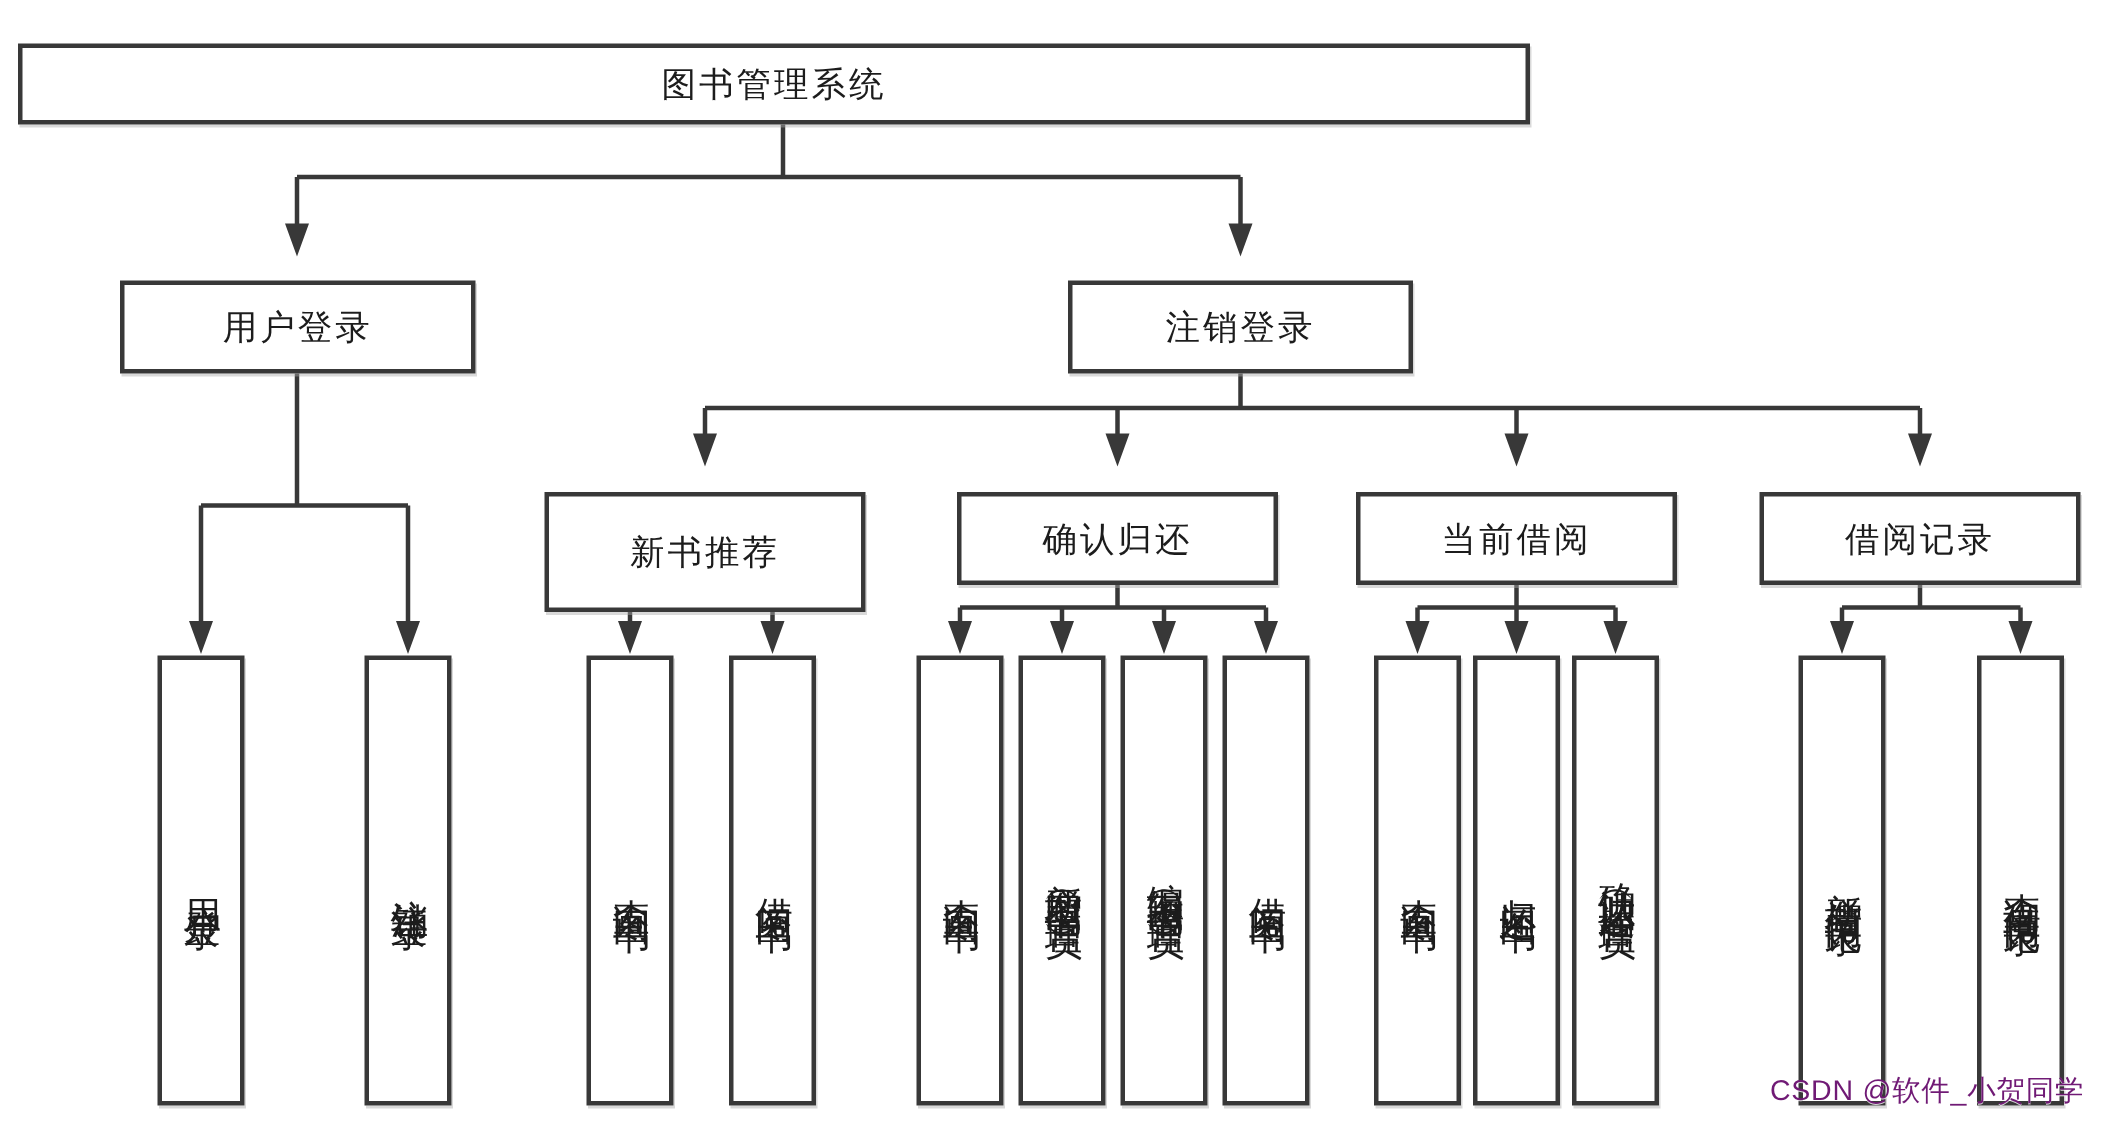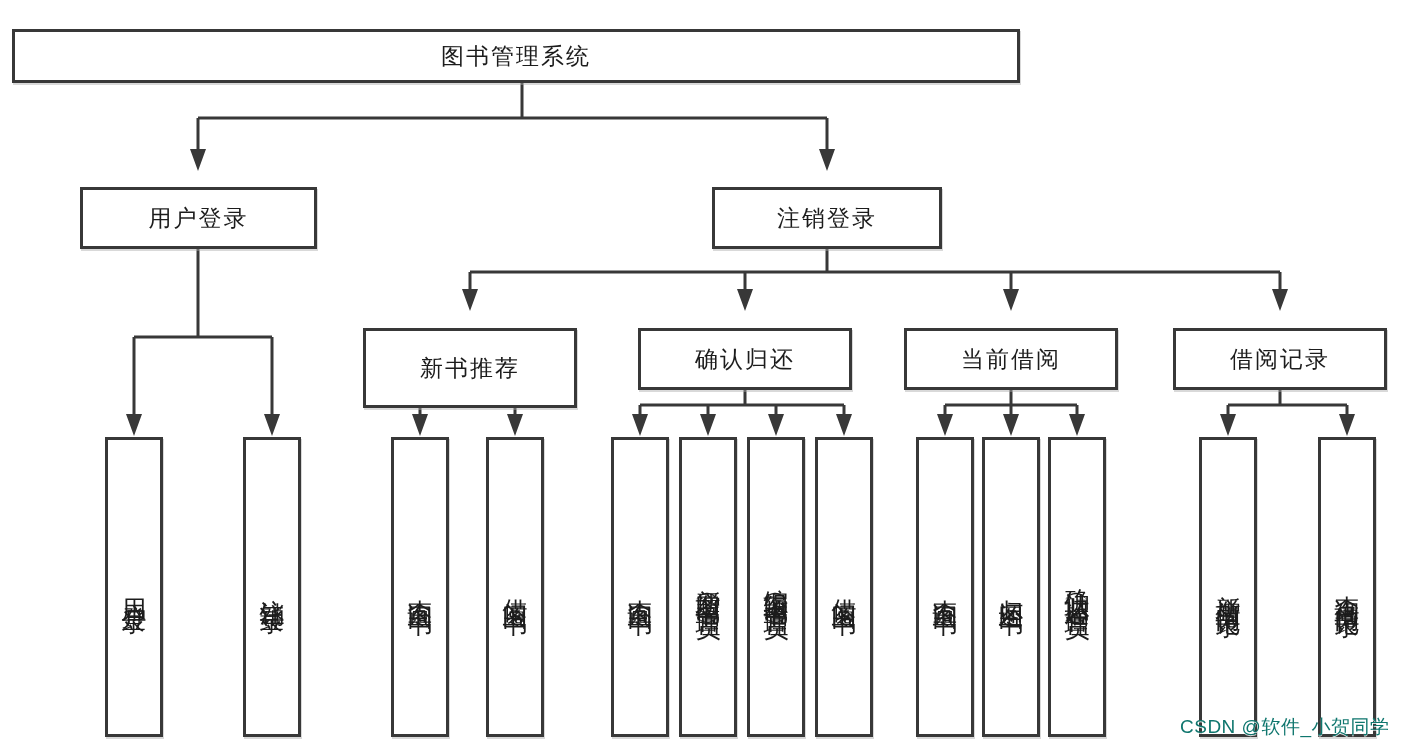--- a/index.html
+++ b/index.html
@@ -28,21 +28,21 @@
     font-size:25px;
     letter-spacing:4px;
     line-height:1;
   }
   .watermark{
     position:absolute;
     left:1180px;top:714px;
     z-index:3;
     font-size:19px;
     letter-spacing:0.5px;
-    color:#0f766e;
+    color:#701a75;
     text-shadow:0 1px 0 rgba(255,255,255,0.8);
     white-space:nowrap;
   }
 </style>
 </head>
 <body>
 
 <div class="stage">
 
   <svg class="wires" width="1405" height="747" viewBox="0 0 1405 747">

